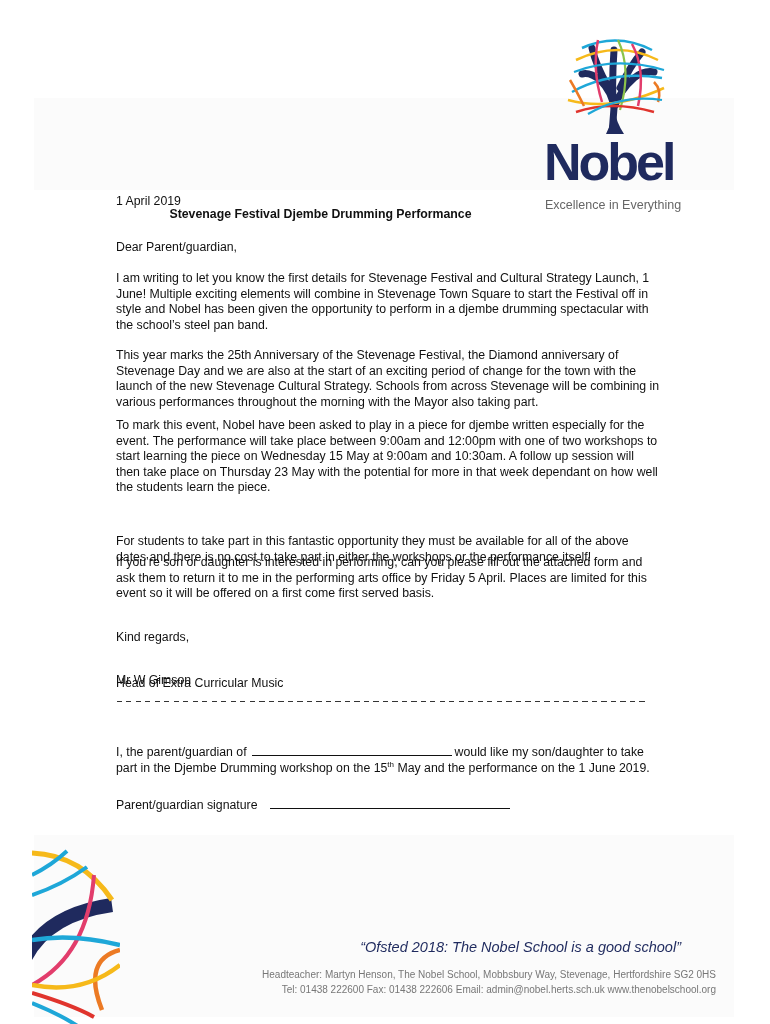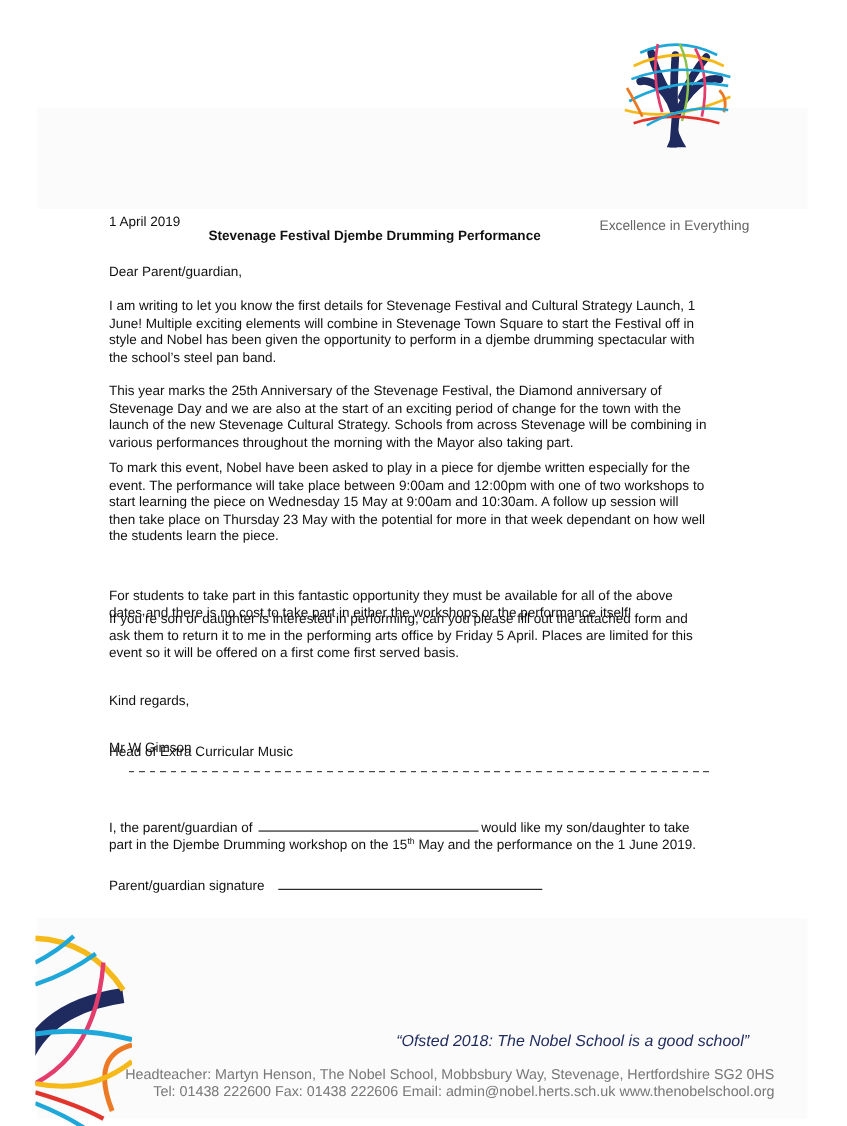--- a/index.html
+++ b/index.html
@@ -8,25 +8,25 @@
     .band { position: absolute; background: #fbfbfb; }
     .band-top { left: 34px; top: 98px; width: 700px; height: 92px; }
     .band-bottom { left: 34px; top: 835px; width: 700px; height: 182px; }
 
     .logo { position: absolute; left: 540px; top: 22px; width: 150px; height: 170px; }
     .logo svg.tree { position: absolute; left: 22px; top: 8px; }
     .logo .wordmark { position: absolute; left: 4px; top: 114px; font-size: 52px; font-weight: bold;
                       letter-spacing: -3px; color: #1f2a5e; line-height: 52px; }
     .logo .tagline { position: absolute; left: 5px; top: 176px; font-size: 12.5px; color: #666; white-space: nowrap; }
 
-    .text { position: absolute; left: 99px; font-size: 12.3px; line-height: 15.6px; color: #111; }
+    .text { position: absolute; left: 116px; font-size: 12.3px; line-height: 15.6px; color: #111; }
     .w560 { width: 545px; }
     .date { top: 194px; }
     .title { position: absolute; left: 0; width: 638px; top: 207px; text-align: center; font-size: 12.3px;
-             font-weight: bold; text-decoration: underline; padding-left: 0; margin-left: 20px; }
+             font-weight: bold; text-decoration: underline; padding-left: 0; }
     .title span { display: inline-block; margin-left: 3px; }
     .greet { top: 240px; }
     .p1 { top: 271px; }
     .p2 { top: 348px; }
     .p3 { top: 418px; }
     .p4 { top: 502px; margin-top: 32px; }
     .p5 { top: 555px; }
     .regards { top: 630px; }
     .name { top: 653px; margin-top: 20px; }
     .role { top: 676px; text-align: center; }
@@ -36,21 +36,21 @@
               background-image: repeating-linear-gradient(90deg, #333 0 5px, transparent 5px 9.5px); }
     .form1 { top: 744px; width: 545px; }
     .blank { display: inline-block; width: 200px; border-bottom: 1px solid #111; height: 11px; margin: 0 3px 0 5px; vertical-align: baseline; }
     sup { font-size: 8px; line-height: 0; }
     .sig { top: 797px; }
     .sig .blank { width: 240px; margin-left: 12px; }
 
     .deco { position: absolute; left: 32px; top: 845px; width: 88px; height: 180px; overflow: hidden; }
 
     .ofsted { position: absolute; right: 89px; top: 939px; font-size: 14.5px; font-weight: normal; font-style: italic; color: #1f2a5e; white-space: nowrap; }
-    .footer1, .footer2 { position: absolute; right: 66px; font-size: 13px; color: #777; white-space: nowrap; }
+    .footer1, .footer2 { position: absolute; right: 54px; font-size: 10px; color: #777; white-space: nowrap; }
     .footer1 { top: 969px; }
     .footer2 { top: 984px; }
   </style>
 </head>
 <body>
 
 <div class="band band-top"></div>
 <div class="band band-bottom"></div>
 
 <div class="logo">
@@ -63,20 +63,21 @@
     <path d="M20 18 Q55 2 90 20" stroke="#1ea7d8" stroke-width="2.5" fill="none"></path>
     <path d="M36 10 Q30 40 40 72" stroke="#e23d6c" stroke-width="2.5" fill="none"></path>
     <path d="M70 14 Q84 40 76 76" stroke="#e23d6c" stroke-width="2.5" fill="none"></path>
     <path d="M8 50 Q14 60 22 76" stroke="#ec7a24" stroke-width="2.5" fill="none"></path>
     <path d="M92 52 Q100 60 96 72" stroke="#ec7a24" stroke-width="2.5" fill="none"></path>
     <path d="M56 10 Q70 40 58 80" stroke="#8bc34a" stroke-width="2.2" fill="none"></path>
     <path d="M14 82 Q50 70 92 82" stroke="#e0342d" stroke-width="2.5" fill="none"></path>
     <path d="M12 42 Q54 26 102 40" stroke="#1ea7d8" stroke-width="2.2" fill="none"></path>
     <path d="M26 84 Q60 64 100 70" stroke="#1ea7d8" stroke-width="2.2" fill="none"></path>
   </svg>
+  <div class="wordmark">Nobel</div>
   <div class="tagline">Excellence in Everything</div>
 </div>
 
 <div class="text date">1 April 2019</div>
 <div class="title"><span>Stevenage Festival Djembe Drumming Performance</span></div>
 <div class="text greet">Dear Parent/guardian,</div>
 
 <div class="text w560 p1">I am writing to let you know the first details for Stevenage Festival and Cultural Strategy Launch, 1 June!  Multiple exciting elements will combine in Stevenage Town Square to start the Festival off in style and Nobel has been given the opportunity to perform in a djembe drumming spectacular with the school’s steel pan band.</div>
 <div class="text w560 p2">This year marks the 25th Anniversary of the Stevenage Festival, the Diamond anniversary of Stevenage Day and we are also at the start of an exciting period of change for the town with the launch of the new Stevenage Cultural Strategy.  Schools from across Stevenage will be combining in various performances throughout the morning with the Mayor also taking part.</div>
 <div class="text w560 p3">To mark this event, Nobel have been asked to play in a piece for djembe written especially for the event.  The performance will take place between 9:00am and 12:00pm with one of two workshops to start learning the piece on Wednesday 15 May at 9:00am and 10:30am.  A follow up session will then take place on Thursday 23 May with the potential for more in that week dependant on how well the students learn the piece.</div>

